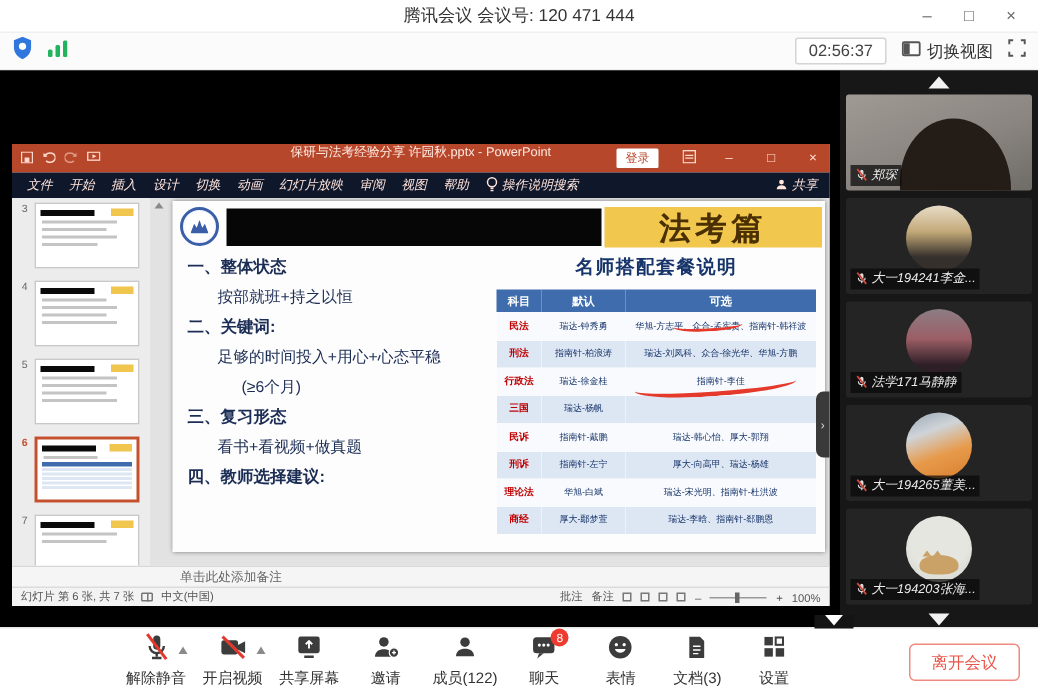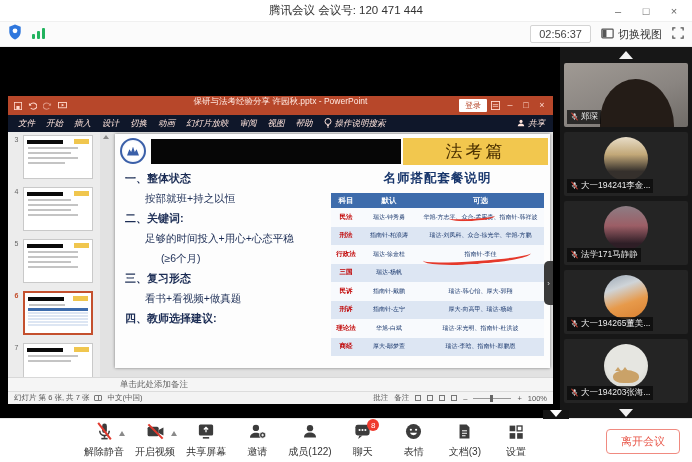--- a/index.html
+++ b/index.html
@@ -27,21 +27,21 @@
   
   .stage { position:absolute; left:0; top:47px; width:692px; height:371px; background:#000; }
   .share { position:absolute; left:0; top:0; width:560px; height:371px; background:#000; overflow:hidden; }
 
   
   .ppt { position:absolute; left:8px; top:49px; width:545px; height:308px; background:#f3f3f3; }
   .ppt-titlebar { height:19px; background:#b7472a; display:flex; align-items:flex-start; color:#fff; }
   .qat { display:flex; align-items:center; gap:6px; margin-left:6px; }
   .ppt-doc-title { position:absolute; left:120px; right:120px; text-align:center; font-size:8.5px;
     color:#ffe9e2; white-space:nowrap; overflow:hidden; }
-  .ppt-tb-right { margin-left:auto; display:flex; align-items:center; gap:4px; margin-right:5px;padding-left:40px; }
+  .ppt-tb-right { margin-left:auto; display:flex; align-items:center; gap:16px; margin-right:5px;padding-left:40px; }
   .login-pill { background:#fff; color:#b7472a; font-size:8px; padding:1px 6px; border-radius:1px; }
   .ppt-winbtn { font-size:9px; color:#ffd9cd; width:12px; text-align:center; }
   .ppt-menubar { height:17px; background:#0f172a; display:flex; align-items:center; gap:11px;
     padding-left:10px; font-size:8.5px; color:#ffe4dc;font-style:italic; }
   .menu-item { white-space:nowrap; }
   .menu-search { display:flex; align-items:center; gap:3px; }
   .ppt-share { margin-left:auto; margin-right:8px; display:flex; align-items:center; gap:3px;justify-content:space-between; }
 
   .ppt-body { position:relative; height:245px; background:#e2e2e2; display:flex; }
 
@@ -68,21 +68,21 @@
   
   .slide-wrap { flex:1; position:relative; padding:2px 3px 9px 3px; }
   .slide { position:relative; width:100%; height:234px; background:#fdfdfd;
     box-shadow:0 0 3px rgba(0,0,0,.45); overflow:hidden; }
   .logo { position:absolute; left:5px; top:4px; width:26px; height:26px; border-radius:50%;
     border:2px solid #3a5fa8; background:radial-gradient(circle,#ffffff 55%,#dfe7f6 100%);
     display:flex; align-items:center; justify-content:center; }
   .logo-inner { width:12px; height:9px; background:#3a5fa8; clip-path:polygon(0 100%,20% 30%,35% 60%,50% 0,65% 60%,80% 30%,100% 100%); }
   .redact { position:absolute; left:36px; top:5px; width:250px; height:25px; background:#060606; }
   .badge { position:absolute; left:288px; right:2px; top:4px; height:27px; background:#f2c74e;
-    display:flex; align-items:center; justify-content:center; font-size:17px; font-weight:normal;
+    display:flex; align-items:center; justify-content:center; font-size:21px; font-weight:bold;
     color:#4a3000; letter-spacing:3px; }
   .outline { position:absolute; left:6px; top:34px; width:208px; color:#1c2d55; }
   .o-h { font-size:11px; font-weight:bold; line-height:20px; margin-left:4px; white-space:nowrap; }
   .o-l1 { font-size:10.5px; line-height:20px; margin-left:24px; white-space:nowrap; }
   .o-l2 { font-size:10.5px; line-height:20px; margin-left:40px; white-space:nowrap; }
 
   .tablebox { position:absolute; left:216px; right:6px; top:36px; }
   .ttitle { font-size:12.5px; font-weight:bold; color:#17356b; text-align:center;
     letter-spacing:1px; margin-bottom:6px; }
   table.mt { width:100%; border-collapse:collapse; table-layout:fixed; }
@@ -112,21 +112,21 @@
   .slider-track { width:38px; height:1px; background:#999; position:relative; }
   .slider-thumb { position:absolute; left:17px; top:-3px; width:3px; height:7px; background:#666; }
   .book-ico { width:8px; height:6px; border:1px solid #777; border-radius:1px; position:relative; }
   .book-ico:after { content:""; position:absolute; left:3px; top:0; width:1px; height:5px; background:#777; }
 
   
   .sidebar { position:absolute; left:560px; top:0; width:132px; height:371px; background:#171717; }
   .collapse-up { width:0; height:0; border-left:7px solid transparent; border-right:7px solid transparent;
     border-bottom:8px solid #f2f2f2; margin:4px auto 4px auto; }
   .tile { position:relative; width:124px; height:64px; margin:0 auto 5px auto; background:#242424;
-    border-radius:2px; overflow:hidden; }
+    border-radius:2px; overflow:hidden;font-style:italic; }
   .tile.video { background:linear-gradient(160deg,#a09a94 0%,#8a8581 55%,#6f6b67 100%); }
   .head-sil { position:absolute; right:14px; top:16px; width:74px; height:60px; background:#241c17;
     border-radius:48% 52% 0 0 / 70% 78% 0 0; }
   .avatar { position:absolute; left:50%; top:5px; transform:translateX(-50%); width:44px; height:44px;
     border-radius:50%; overflow:hidden; }
   .t2 .avatar { background:linear-gradient(180deg,#e8ddc8 0%,#c2a878 40%,#35302c 78%); }
   .t3 .avatar { background:linear-gradient(180deg,#8d7d84 0%,#9c5e66 45%,#2e1e26 85%); }
   .t4 .avatar { background:linear-gradient(160deg,#9aa7b5 0%,#cfd4d8 30%,#e79a4b 62%,#d97f2f 100%); }
   .t5 .avatar { background:radial-gradient(circle at 50% 40%,#e6e6e1 55%,#cfcfc8 100%); }
   .cat { position:absolute; left:9px; top:26px; width:26px; height:13px; background:#caa268;

